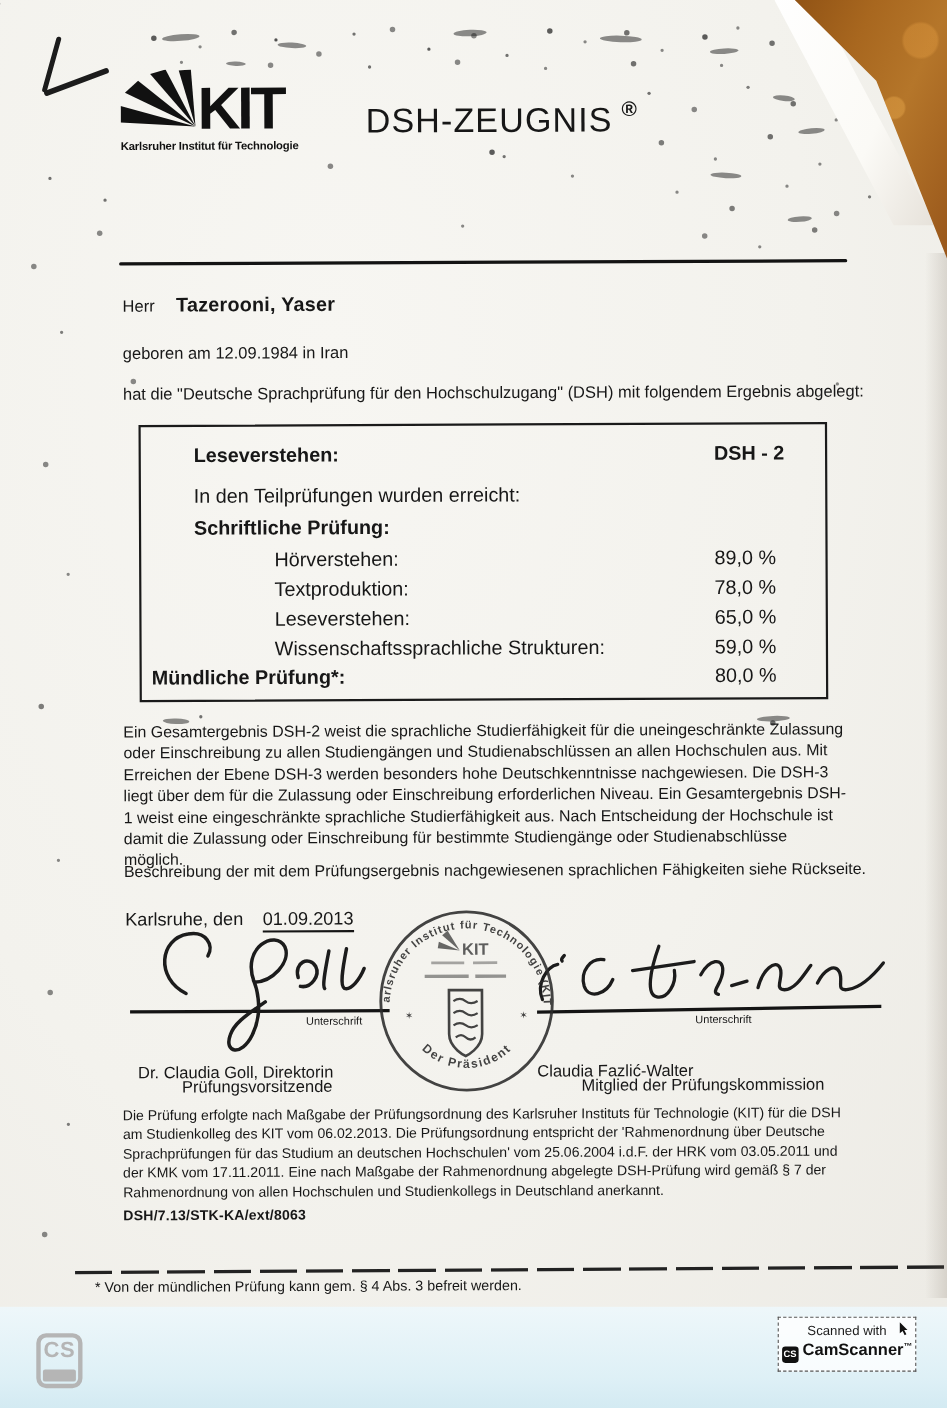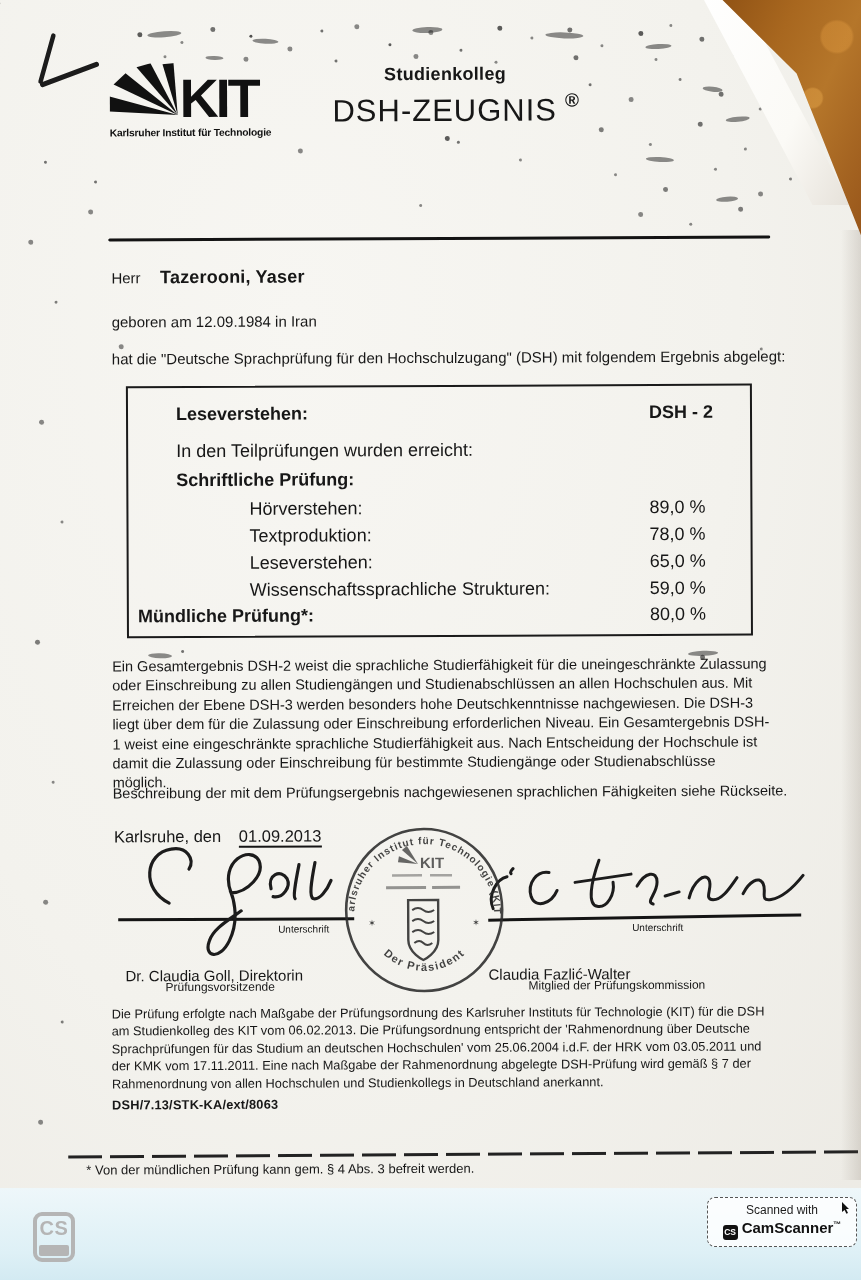--- a/index.html
+++ b/index.html
@@ -55,41 +55,41 @@
   .issue{position:absolute;left:113px;top:826px;font-size:16.5px;white-space:nowrap;}
   .issue-date{margin-left:13px;border-bottom:2px solid #151515;padding-bottom:1px;}
 
   .sigline{position:absolute;height:2.5px;background:#141414;}
   .sigline.l{left:117px;top:917px;width:236px;}
   .sigline.r{left:487px;top:917px;width:313px;transform:rotate(-0.7deg);}
   .sig-svg{position:absolute;}
   .siglabel{position:absolute;top:923px;width:160px;text-align:right;font-size:10px;}
   .siglabel.l{left:168px;} .siglabel.r{left:522px;}
   .signame{position:absolute;top:956px;font-size:15px;margin-top:10px;}
-  .sigrole{position:absolute;top:979px;font-size:12px;padding-left:40px;}
+  .sigrole{position:absolute;top:979px;font-size:15px;padding-left:40px;}
   .sigcol-l{left:124px;} .sigcol-r{left:487px;}
 
   .seal{position:absolute;left:339px;top:822px;}
 
   .legal{position:absolute;left:110px;top:1004px;width:670px;margin:0;
          font-size:12.8px;line-height:17.4px;}
   .doccode{position:absolute;left:110px;top:1096px;font-size:12.8px;font-weight:bold;letter-spacing:.2px;}
   .dashrule{position:absolute;left:66px;top:1153px;width:792px;height:2.5px;transform:rotate(-0.12deg);
             background:repeating-linear-gradient(90deg,#222 0 34px,transparent 34px 42px);}
   .footnote{position:absolute;left:84px;top:1161px;font-size:13px;}
 
   
   .scan-footer{position:absolute;left:0;top:1188px;width:861px;height:92px;z-index:6;
                background:linear-gradient(#eef7fa,#def0f6 70%,#d3eaf2);}
   .cs-logo{position:absolute;left:33px;top:24px;width:42px;height:50px;border:4px solid #b5b5b5;border-radius:9px;box-sizing:border-box;}
   .cs-logo .cs-txt{display:block;text-align:center;font-size:20px;font-weight:bold;color:#b5b5b5;margin-top:1px;letter-spacing:.5px;}
   .cs-logo .cs-bar{position:absolute;left:2px;right:2px;bottom:2px;height:11px;background:#b5b5b5;border-radius:2px;}
   .wm-text{position:absolute;left:94px;top:29px;font-size:30px;color:#b5b5b5;letter-spacing:.3px;}
-  .badge{position:absolute;left:707px;top:9px;width:150px;height:50px;border:1.6px dashed #555;
-         border-radius:8px;background:rgba(255,255,255,.8);box-sizing:border-box;text-align:center;}
+  .badge{position:absolute;left:707px;top:9px;width:126px;height:50px;border:1.6px dashed #555;
+         border-radius:0;background:rgba(255,255,255,.8);box-sizing:border-box;text-align:center;}
   .badge-l1{font-size:12px;margin-top:5px;color:#1c1c1c;}
   .badge-l2{font-size:15px;font-weight:bold;color:#111;margin-top:2px;}
   .cs-mini{display:inline-block;width:15px;height:15px;background:#111;color:#fff;border-radius:3px;
            font-size:8.5px;font-weight:bold;line-height:15px;vertical-align:-2px;margin-right:4px;}
   .badge-tm{font-size:8px;vertical-align:6px;}
   .badge-cursor{position:absolute;right:6px;top:4px;}
 </style>
 </head>
 <body>
 
@@ -143,21 +143,20 @@
       <svg width="172" height="80" viewBox="0 0 172 80">
         <polygon points="68,52 0,48 0,33" fill="#111"></polygon>
         <polygon points="68,52 4,21 16,10" fill="#111"></polygon>
         <polygon points="68,52 27,4 41,0" fill="#111"></polygon>
         <polygon points="68,52 53,1 64,0" fill="#111"></polygon>
         <text x="70" y="54" font-size="54" font-weight="bold" letter-spacing="-3" fill="#111" font-family="&quot;Liberation Sans&quot;,&quot;DejaVu Sans&quot;,sans-serif">KIT</text>
         <text x="0" y="73" font-size="10.3" font-weight="bold" letter-spacing="-0.2" fill="#111" font-family="&quot;Liberation Sans&quot;,&quot;DejaVu Sans&quot;,sans-serif">Karlsruher Institut für Technologie</text>
       </svg>
     </div>
 
-    <div class="subtitle">Studienkolleg</div>
     <div class="title-row">
       <span class="title-main">DSH-ZEUGNIS</span><span class="title-reg">®</span>
     </div>
     <div class="header-rule"></div>
 
     <div class="line-salutation">
       <span class="salutation">Herr</span>
       <span class="recipient-name">Tazerooni, Yaser</span>
     </div>
     <div class="line-birth">geboren am 12.09.1984 in Iran</div>

